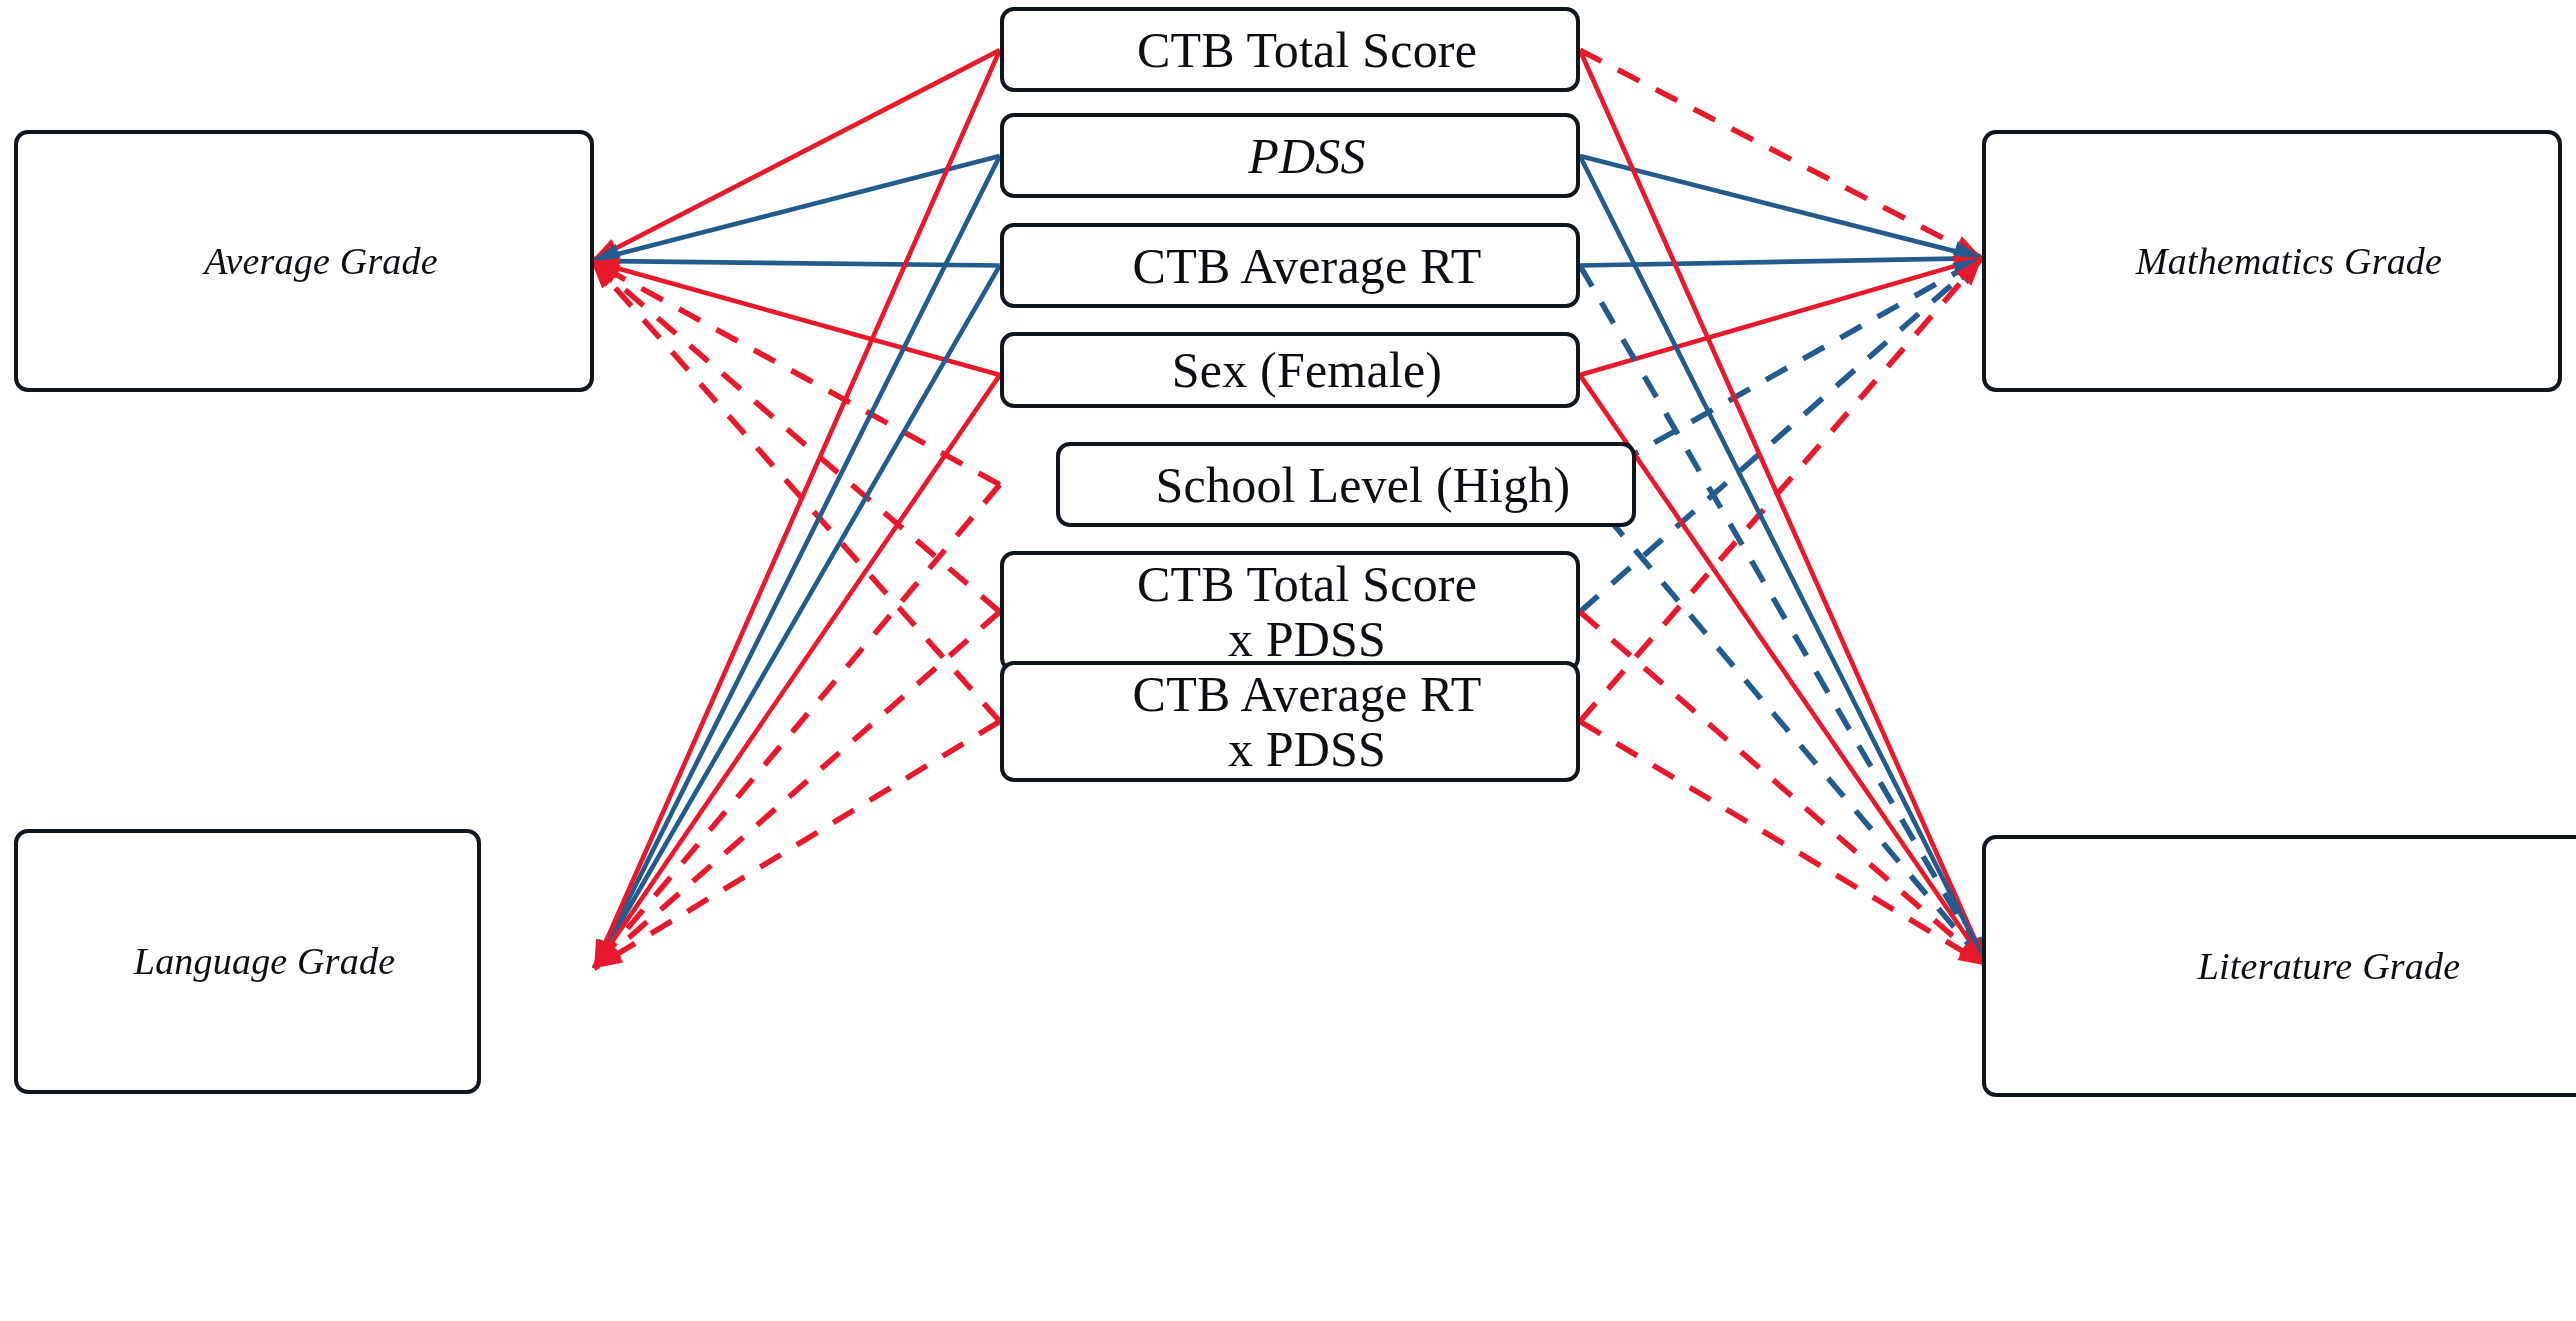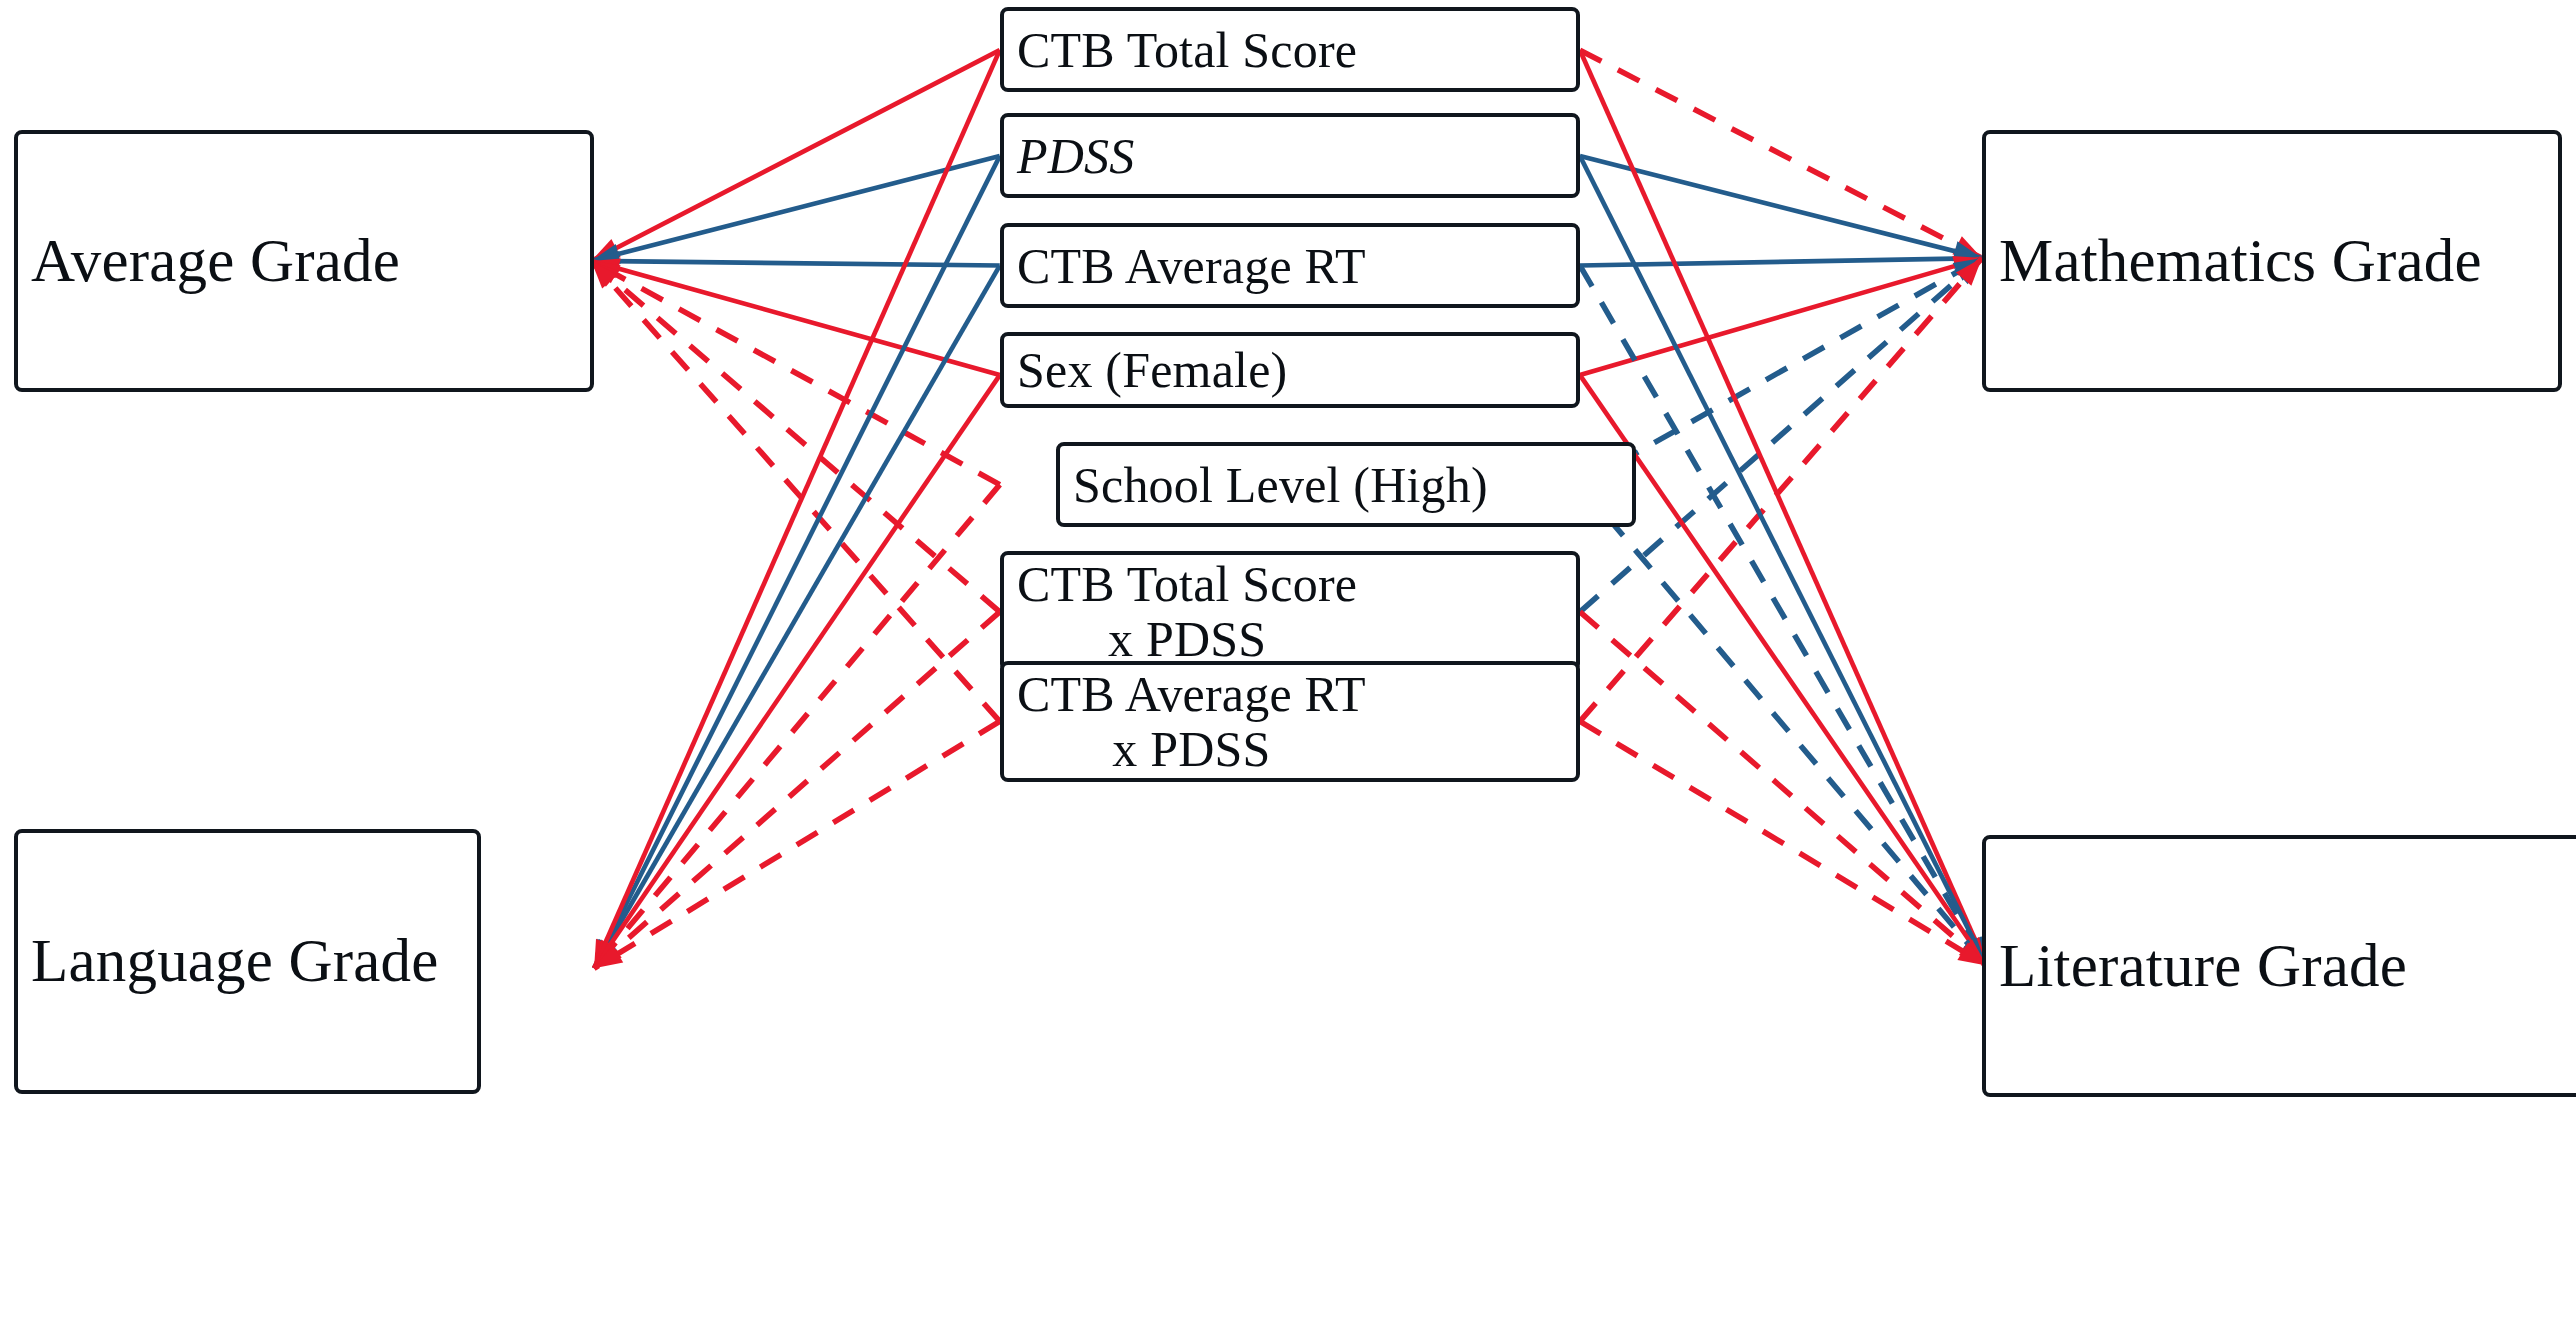--- a/index.html
+++ b/index.html
@@ -10,36 +10,37 @@
     background:#ffffff;
     font-family:"Liberation Serif","DejaVu Serif",serif;
     overflow:hidden;
   }
   #edges{position:absolute;left:0;top:0;width:2576px;height:1322px;}
   .node{
     position:absolute;
     box-sizing:border-box;
     background:#ffffff;
     border:4.6px solid #10161d;
-    border-radius:8px;
+    border-radius:14px;
     display:flex;
     align-items:center;
-    justify-content:flex-start;
+    justify-content:center;
     text-align:center;
     color:#0b0f14;
     z-index:5;
+    padding-left:34px;
   }
   .node .lbl{
     display:block;
     line-height:1.12;
     letter-spacing:0.2px;
     white-space:pre-line;
     padding:0 13px;
   }
-  .node.outcome .lbl{font-size:61px;}
+  .node.outcome .lbl{font-size:38px;font-style:italic;}
   .node.pred .lbl{font-size:50px;}
   .node.pred.two .lbl{font-size:50px;line-height:1.1;}
 </style>
 </head>
 <body>
 
 <div id="stage">
   <svg id="edges" viewBox="0 0 2775 1424" xmlns="http://www.w3.org/2000/svg">
       <line x1="1077" y1="54" x2="637" y2="281" stroke="#e8192c" stroke-width="5" stroke-linecap="butt"></line>
       <polygon points="637,281 658.6176349443505,257.4696396242472 668.7043834178706,277.02104635706155" fill="#e8192c"></polygon>

